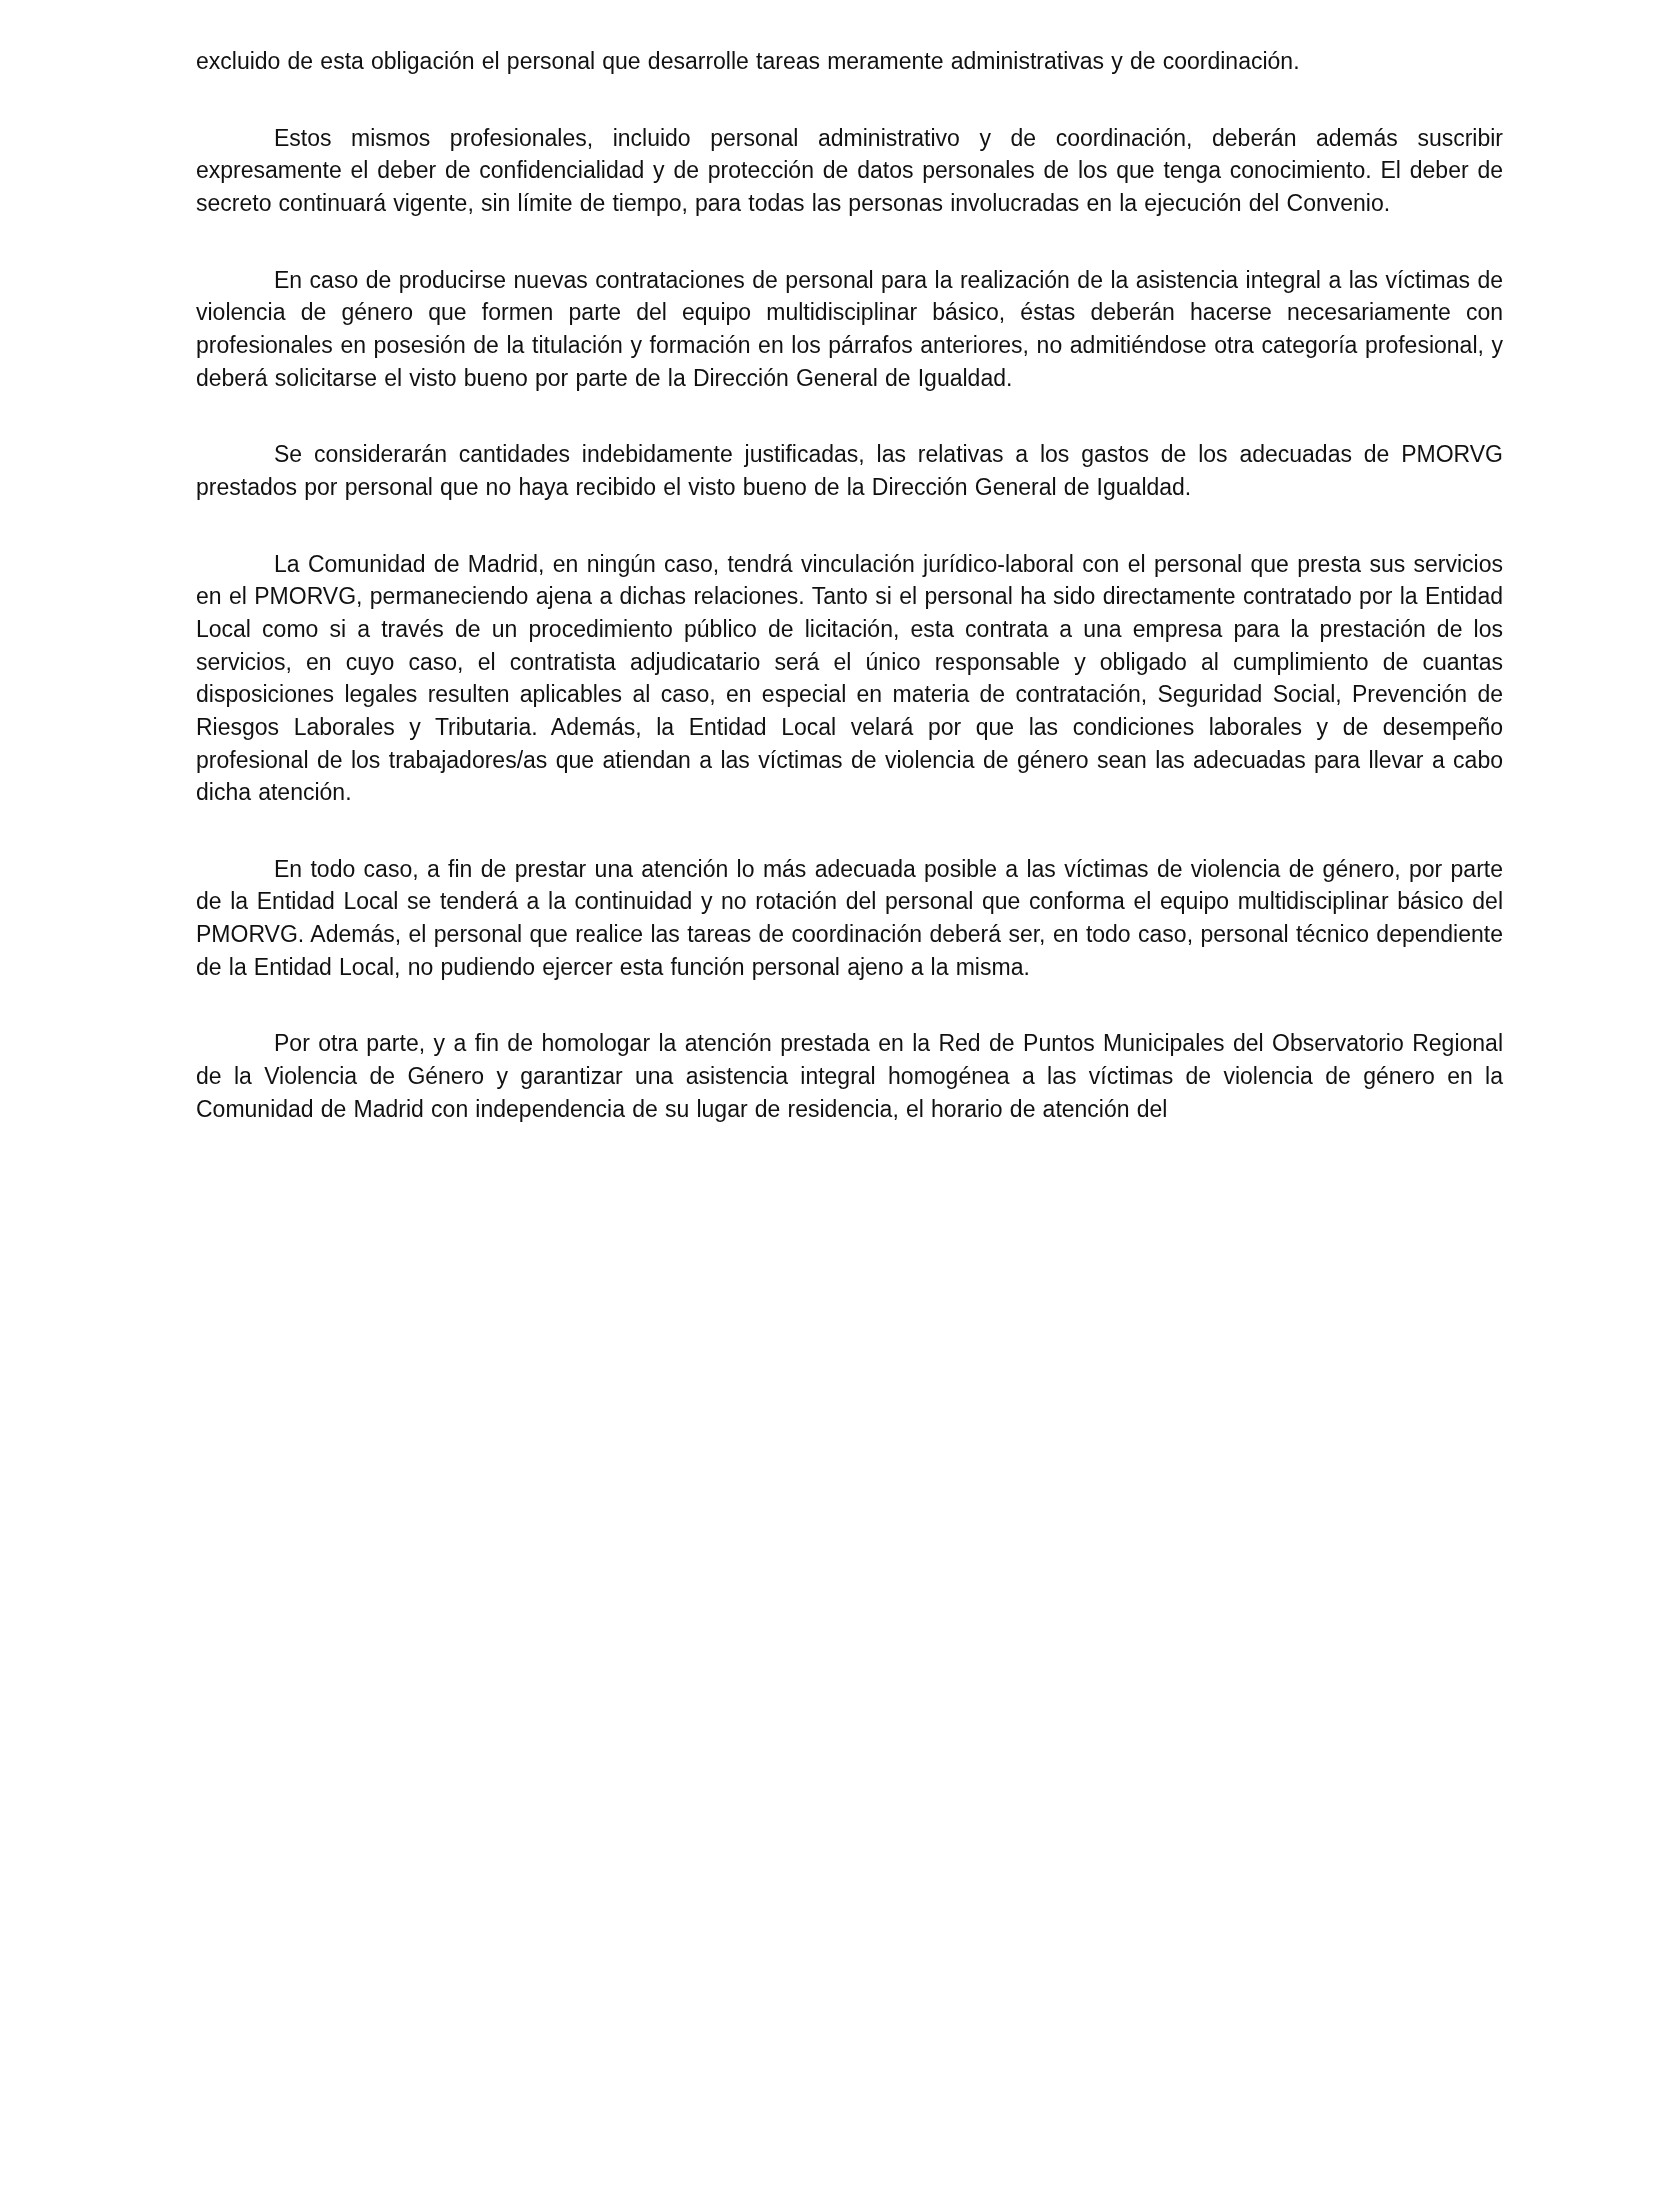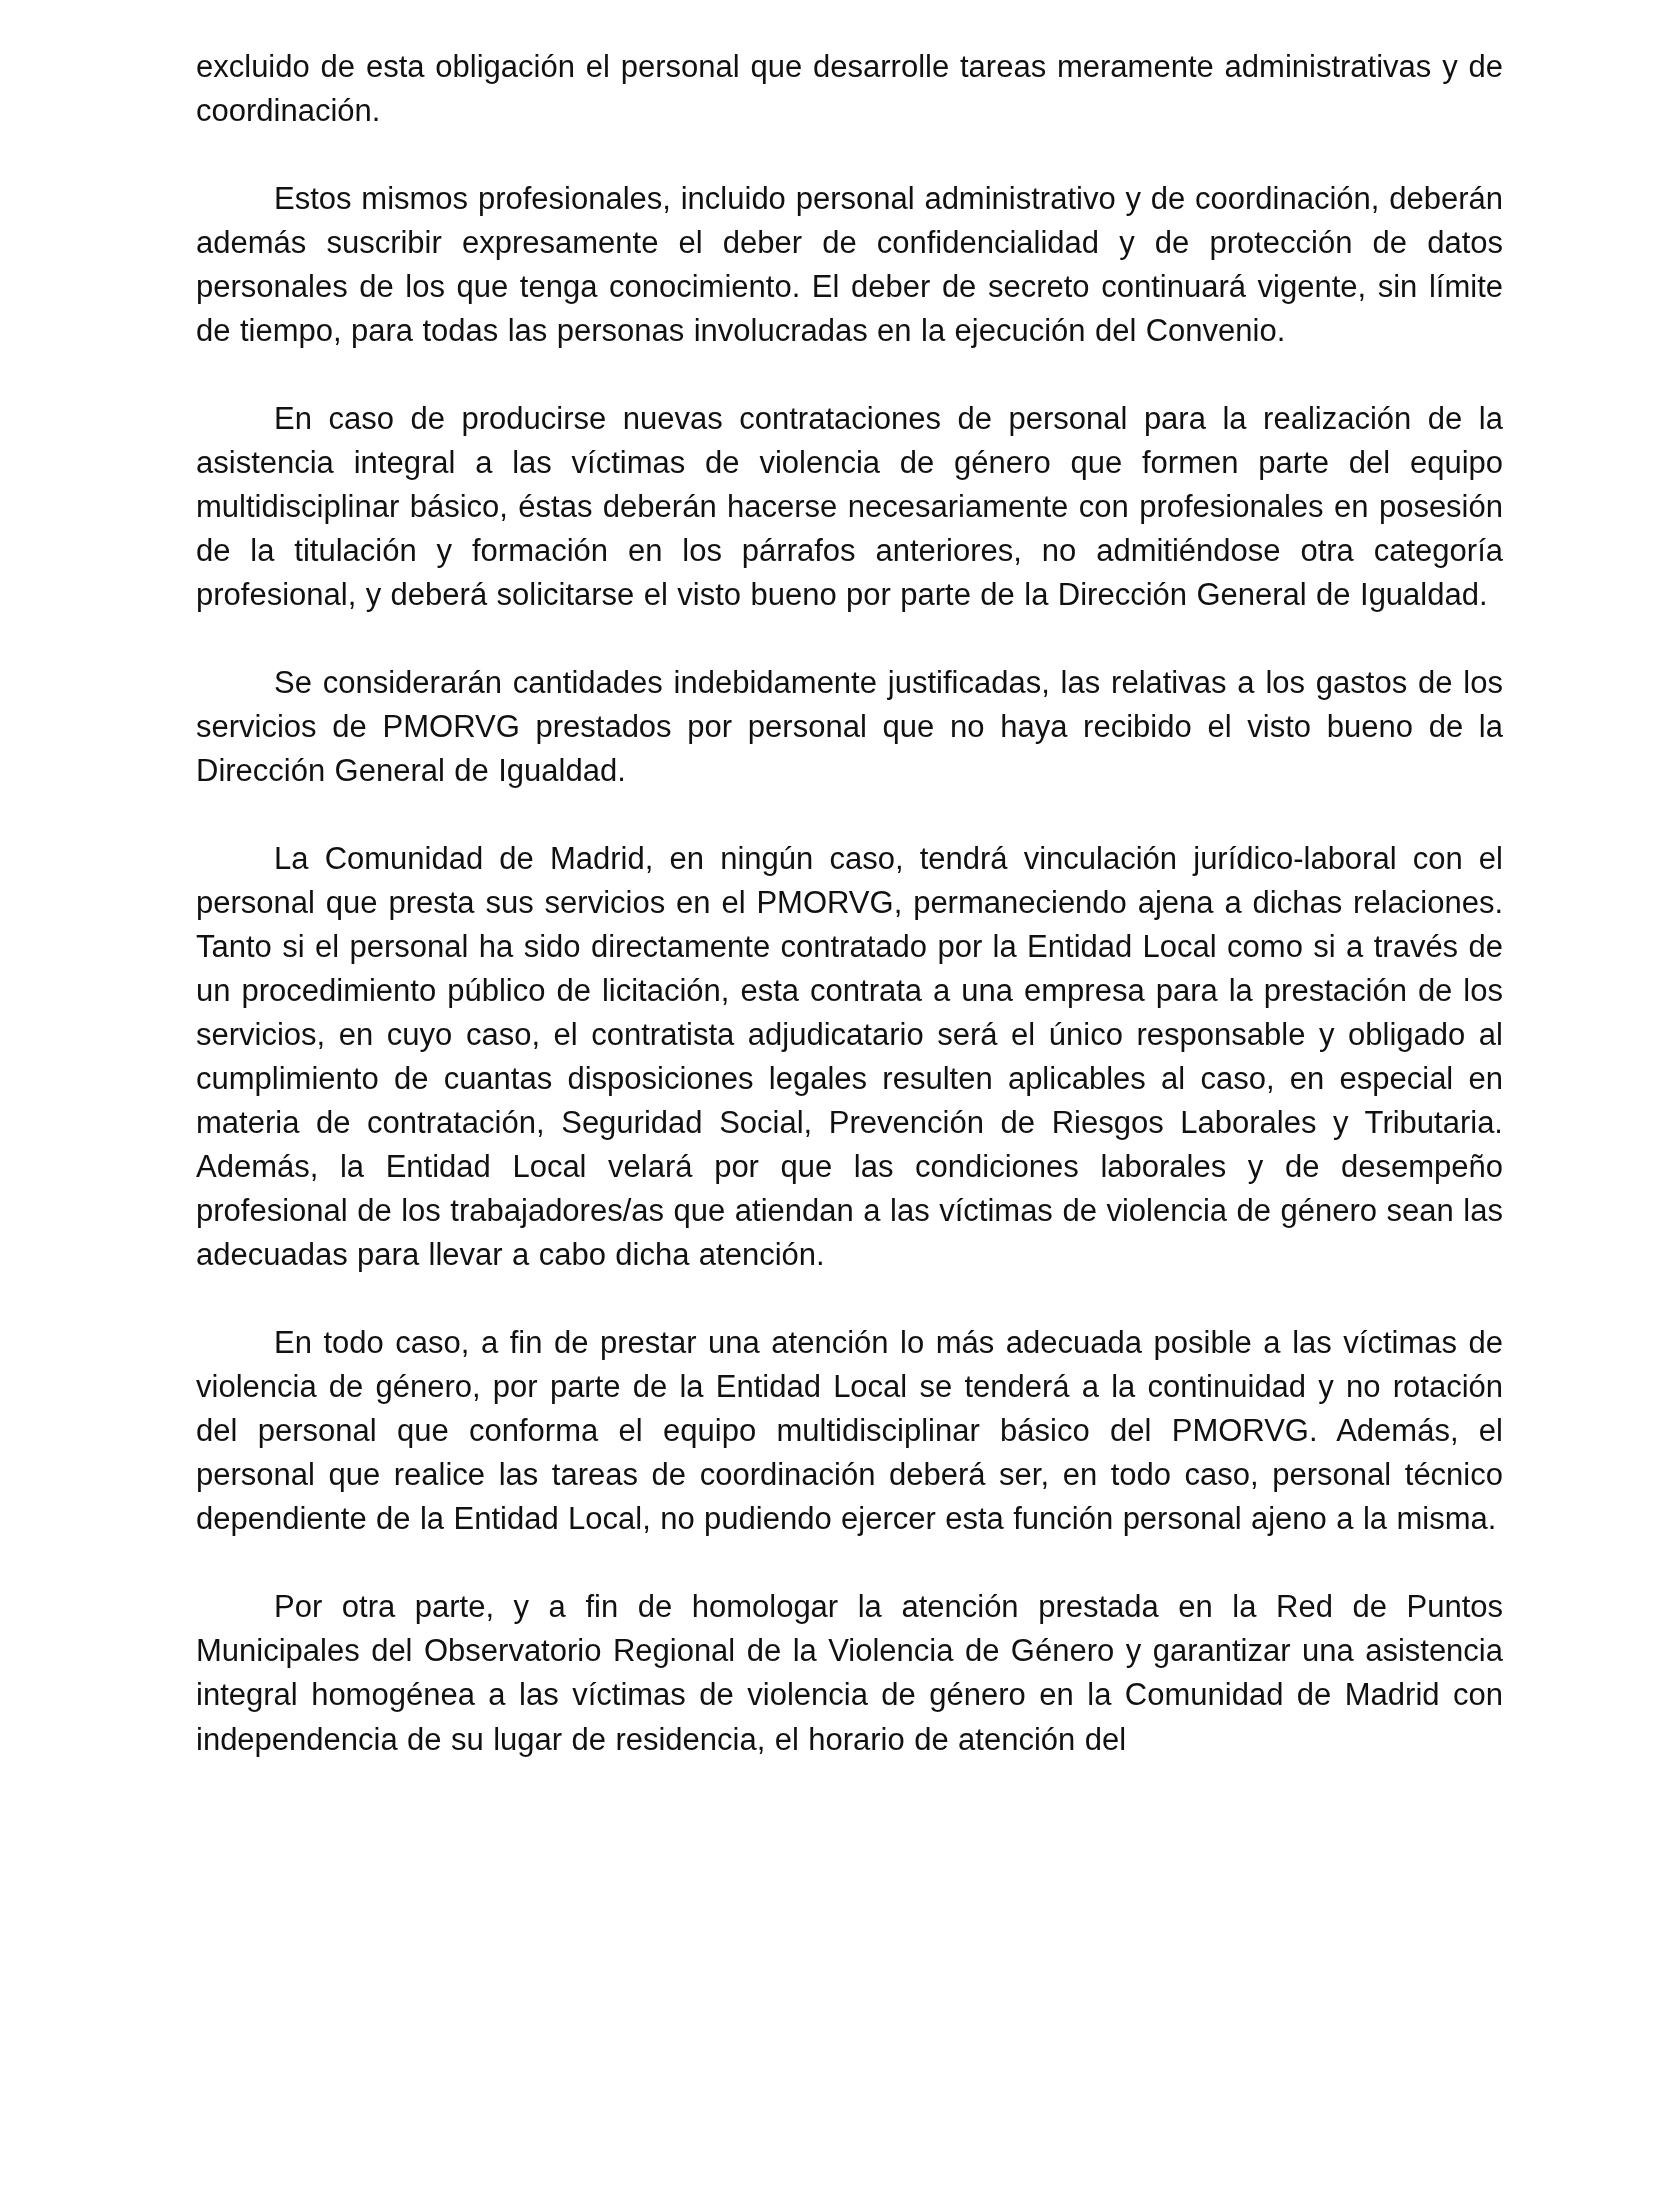--- a/index.html
+++ b/index.html
@@ -12,37 +12,37 @@
     width: 1672px;
     height: 2194px;
     background: #ffffff;
     box-sizing: border-box;
     padding: 45px 169px 0 196px;
     font-family: "Liberation Sans", sans-serif;
     color: #111111;
     overflow: hidden;
   }
   .content p {
-    font-size: 31px;
+    font-size: 23px;
     line-height: 1.42;
     text-align: justify;
     margin: 0 0 44px 0;
     word-spacing: 0.8px;
   }
   .content p.indent {
     text-indent: 78px;
   }
 </style>
 </head>
 <body>
 
 <div class="page">
   <div class="content" id="paragraphs">
       <p class="">excluido de esta obligación el personal que desarrolle tareas meramente administrativas y de coordinación.</p>
       <p class="indent">Estos mismos profesionales, incluido personal administrativo y de coordinación, deberán además suscribir expresamente el deber de confidencialidad y de protección de datos personales de los que tenga conocimiento. El deber de secreto continuará vigente, sin límite de tiempo, para todas las personas involucradas en la ejecución del Convenio.</p>
       <p class="indent">En caso de producirse nuevas contrataciones de personal para la realización de la asistencia integral a las víctimas de violencia de género que formen parte del equipo multidisciplinar básico, éstas deberán hacerse necesariamente con profesionales en posesión de la titulación y formación en los párrafos anteriores, no admitiéndose otra categoría profesional, y deberá solicitarse el visto bueno por parte de la Dirección General de Igualdad.</p>
-      <p class="indent">Se considerarán cantidades indebidamente justificadas, las relativas a los gastos de los servicios de PMORVG prestados por personal que no haya recibido el visto bueno de la Dirección General de Igualdad.</p>
+      <p class="indent">Se considerarán cantidades indebidamente justificadas, las relativas a los gastos de los adecuadas de PMORVG prestados por personal que no haya recibido el visto bueno de la Dirección General de Igualdad.</p>
       <p class="indent">La Comunidad de Madrid, en ningún caso, tendrá vinculación jurídico-laboral con el personal que presta sus servicios en el PMORVG, permaneciendo ajena a dichas relaciones. Tanto si el personal ha sido directamente contratado por la Entidad Local como si a través de un procedimiento público de licitación, esta contrata a una empresa para la prestación de los servicios, en cuyo caso, el contratista adjudicatario será el único responsable y obligado al cumplimiento de cuantas disposiciones legales resulten aplicables al caso, en especial en materia de contratación, Seguridad Social, Prevención de Riesgos Laborales y Tributaria. Además, la Entidad Local velará por que las condiciones laborales y de desempeño profesional de los trabajadores/as que atiendan a las víctimas de violencia de género sean las adecuadas para llevar a cabo dicha atención.</p>
       <p class="indent">En todo caso, a fin de prestar una atención lo más adecuada posible a las víctimas de violencia de género, por parte de la Entidad Local se tenderá a la continuidad y no rotación del personal que conforma el equipo multidisciplinar básico del PMORVG. Además, el personal que realice las tareas de coordinación deberá ser, en todo caso,  personal técnico dependiente de la Entidad Local, no pudiendo ejercer esta función personal ajeno a la misma.</p>
       <p class="indent">Por otra parte, y a fin de homologar la atención prestada en la Red de Puntos Municipales del Observatorio Regional de la Violencia de Género y garantizar una asistencia integral homogénea a las víctimas de violencia de género en la Comunidad de Madrid con independencia de su lugar de residencia, el horario de atención del</p>
     </div>
 </div>
 
 
 </body></html>

